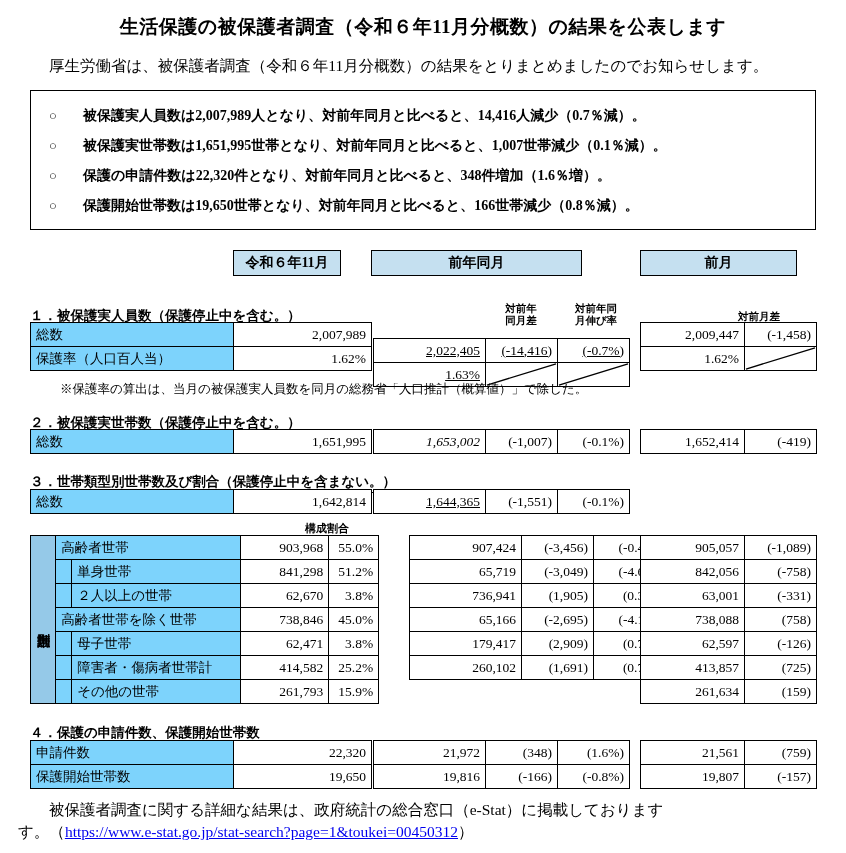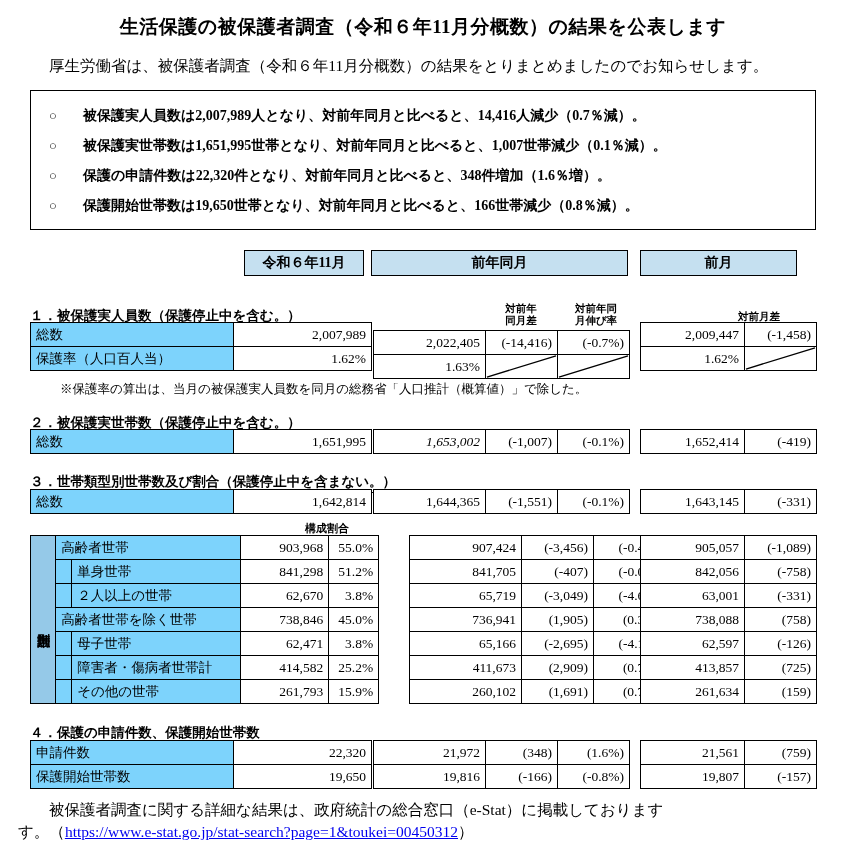--- a/index.html
+++ b/index.html
@@ -157,22 +157,22 @@
       <span class="mark">○</span>
       <span class="btxt">保護の申請件数は22,320件となり、対前年同月と比べると、348件増加（1.6％増）。</span>
     </div>
     <div class="bullet">
       <span class="mark">○</span>
       <span class="btxt">保護開始世帯数は19,650世帯となり、対前年同月と比べると、166世帯減少（0.8％減）。</span>
     </div>
   </div>
 
   <div class="bands">
-    <div class="band" style="left:233px;width:120px;margin-left:11px;">令和６年11月</div>
-    <div class="band" style="left:371px;width:257px;">前年同月</div>
+    <div class="band" style="left:233px;width:108px;">令和６年11月</div>
+    <div class="band" style="left:371px;width:211px;">前年同月</div>
     <div class="band" style="left:640px;width:157px;">前月</div>
   </div>
 
   <div class="minihdr" style="left:488px;top:303px;width:66px;">
     <span>対前年</span><br>
     <span>同月差</span>
   </div>
   <div class="minihdr" style="left:560px;top:303px;width:72px;">
     <span>対前年同</span><br>
     <span>月伸び率</span>
@@ -193,21 +193,21 @@
         <td class="num" style="width:138px;">2,007,989</td>
       </tr>
       <tr>
         <td class="lbl">保護率（人口百人当）</td>
         <td class="num">1.62%</td>
       </tr>
     </tbody>
       </table>
   </div>
 
-  <div style="position:absolute;left:373px;top:330px;">
+  <div style="position:absolute;left:373px;top:338px;text-decoration:underline;">
     <table class="grid outer" style="position:relative;">
       <tbody>
           <tr>
         <td class="num" style="width:112px;">2,022,405</td>
         <td class="num" style="width:72px;">(-14,416)</td>
         <td class="num" style="width:72px;">(-0.7%)</td>
       </tr>
       <tr>
         <td class="num">1.63%</td>
         <td class="num slash">
@@ -291,33 +291,23 @@
         <td class="lbl" style="width:203px;">総数</td>
         <td class="num" style="width:138px;">1,642,814</td>
       </tr>
     </tbody>
       </table>
   </div>
   <div style="position:absolute;left:373px;top:489px;">
     <table class="grid outer" style="position:relative;">
       <tbody>
           <tr>
-        <td class="num" style="width:112px;">1,644,365</td>
+        <td class="num" style="width:112px;text-decoration:underline;">1,644,365</td>
         <td class="num" style="width:72px;">(-1,551)</td>
         <td class="num" style="width:72px;">(-0.1%)</td>
-      </tr>
-    </tbody>
-      </table>
-  </div>
-  <div style="position:absolute;left:640px;top:489px;">
-    <table class="grid outer" style="position:relative;">
-      <tbody>
-          <tr>
-        <td class="num" style="width:104px;">1,643,145</td>
-        <td class="num" style="width:72px;">(-331)</td>
       </tr>
     </tbody>
       </table>
   </div>
 
   <div class="subhdr" style="left:287px;top:521px;width:80px;">構成割合</div>
 
   <div style="position:absolute;left:30px;top:535px;">
     <table class="grid outer" style="position:relative;">
       <tbody>
@@ -370,41 +360,36 @@
 
   <div style="position:absolute;left:389px;top:535px;padding-left:20px;">
     <table class="grid outer" style="position:relative;">
       <tbody>
           <tr>
         <td class="num" style="width:112px;">907,424</td>
         <td class="num" style="width:72px;">(-3,456)</td>
         <td class="num" style="width:72px;">(-0.4%)</td>
       </tr>
       <tr>
-        <td class="num">841,705</td>
-        <td class="num">(-407)</td>
-        <td class="num">(-0.0%)</td>
-      </tr>
-      <tr>
         <td class="num">65,719</td>
         <td class="num">(-3,049)</td>
         <td class="num">(-4.6%)</td>
       </tr>
       <tr>
         <td class="num">736,941</td>
         <td class="num">(1,905)</td>
         <td class="num">(0.3%)</td>
       </tr>
       <tr>
         <td class="num">65,166</td>
         <td class="num">(-2,695)</td>
         <td class="num">(-4.1%)</td>
       </tr>
       <tr>
-        <td class="num">411,673</td>
+        <td class="num">179,417</td>
         <td class="num">(2,909)</td>
         <td class="num">(0.7%)</td>
       </tr>
       <tr>
         <td class="num">260,102</td>
         <td class="num">(1,691)</td>
         <td class="num">(0.7%)</td>
       </tr>
     </tbody>
       </table>

